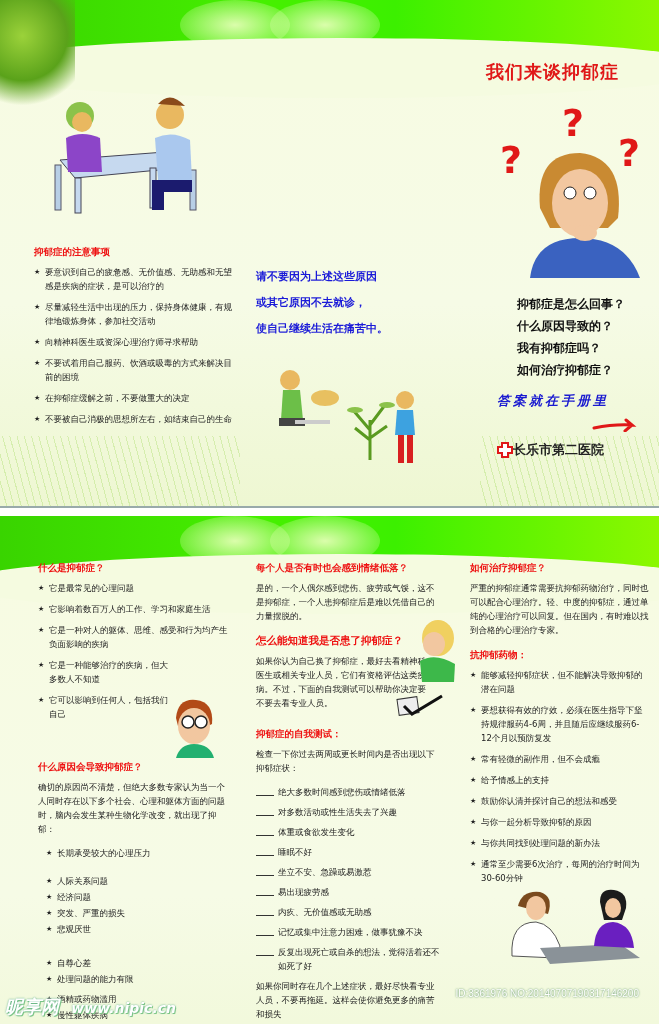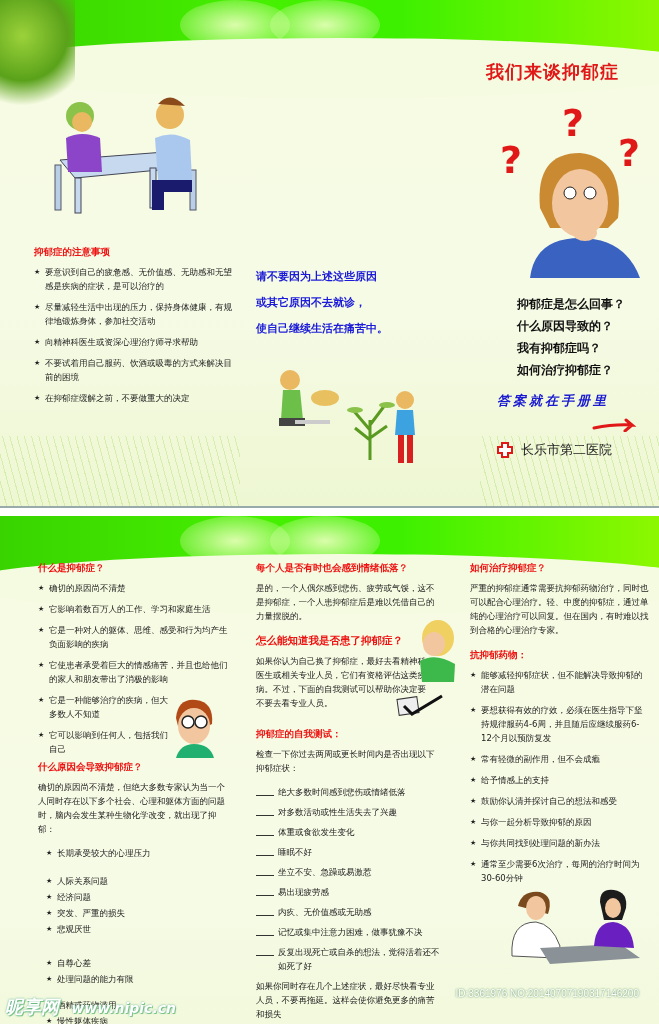--- a/index.html
+++ b/index.html
@@ -35,22 +35,22 @@
   p.body { margin-bottom: 10px; }
 
   .blue-note { color: #1a1ad8; font-weight: bold; font-size: 11px; line-height: 26px; }
 
   .title-main { position: absolute; left: 486px; top: 60px; color: #e01818; font-weight: bold;
                 font-size: 18px; letter-spacing: 1px; }
   .questions { position: absolute; left: 517px; top: 293px; font-size: 12px; font-weight: bold; line-height: 22px; color: #111; }
   .answer { position: absolute; left: 497px; top: 392px; color: #1a1ad0; font-size: 13px; font-weight: bold;
             font-style: italic; font-family: "DejaVu Serif", serif; letter-spacing: 3px; }
   .arrow { position: absolute; left: 592px; top: 418px; width: 46px; height: 14px; }
-  .hospital { position: absolute; left: 497px; top: 441px; display: flex; align-items: center; gap: 8px;
-              font-size: 13px; font-weight: normal; color: #222; }
+  .hospital { position: absolute; left: 497px; top: 441px; display: flex; align-items: center; 
+              font-size: 13px; font-weight: bold; color: #222; }
   .cross { width: 16px; height: 16px; position: relative; }
 
   .illus { position: absolute; }
   .watermark { position: absolute; left: 5px; top: 995px; font-size: 18px; font-weight: bold; color: #fff;
                text-shadow: 0 0 2px #5a8, 1px 1px 0 #8c8; font-style: italic; }
   .watermark .url { font-size: 14px; margin-left: 6px; }
   .idline { position: absolute; right: 20px; top: 999px; font-size: 10px; color: #fff; font-family: "Liberation Sans", sans-serif;
             text-shadow: 0 0 2px #374; }
   .landscape { position: absolute; left: 300px; bottom: 0; width: 359px; height: 50px;
                background: linear-gradient(180deg, rgba(120,200,60,0) 0%, #7cc83a 50%, #4a9a28 100%);
@@ -88,20 +88,21 @@
   </svg>
 
   <div class="col" style="left:34px;top:244px;width:200px;">
     <div class="h-red">抑郁症的注意事项</div>
     <ul class="star">
       <li>要意识到自己的疲惫感、无价值感、无助感和无望感是疾病的症状，是可以治疗的</li>
       <li>尽量减轻生活中出现的压力，保持身体健康，有规律地锻炼身体，参加社交活动</li>
       <li>向精神科医生或资深心理治疗师寻求帮助</li>
       <li>不要试着用自己服药、饮酒或吸毒的方式来解决目前的困境</li>
       <li>在抑郁症缓解之前，不要做重大的决定</li>
+      <li>不要被自己消极的思想所左右，如结束自己的生命</li>
     </ul>
   </div>
 
 
   <div class="col blue-note" style="left:256px;top:264px;width:200px;">
     <div>请不要因为上述这些原因</div>
     <div>或其它原因不去就诊，</div>
     <div>使自己继续生活在痛苦中。</div>
   </div>
 
@@ -159,24 +160,23 @@
     <div class="glow" style="left:180px;"></div>
     <div class="glow" style="left:270px;"></div>
     <div class="wave"></div>
   </div>
   <div class="footer-band"></div>
   <div class="landscape"></div>
 
   <div class="col" style="left:38px;top:44px;width:190px;">
     <div class="h-red">什么是抑郁症？</div>
     <ul class="star">
-      <li>确切的原因尚不清楚</li>
+      <li>它是最常见的心理问题</li>
       <li>它影响着数百万人的工作、学习和家庭生活</li>
       <li>它是一种对人的躯体、思维、感受和行为均产生负面影响的疾病</li>
-      <li>它使患者承受着巨大的情感痛苦，并且也给他们的家人和朋友带出了消极的影响</li>
       <li style="width:130px;">它是一种能够治疗的疾病，但大多数人不知道</li>
       <li style="width:130px;">它可以影响到任何人，包括我们自己</li>
     </ul>
   </div>
 
   <svg class="illus" style="left:168px;top:180px;" width="50" height="62" viewBox="0 0 50 62">
     <path d="M8,22 Q10,2 28,4 Q46,6 44,28 L40,30 L10,30 Z" fill="#b24a18"></path>
     <ellipse cx="26" cy="30" rx="16" ry="18" fill="#f2c7a0"></ellipse>
     <circle cx="20" cy="26" r="6" fill="#fff" stroke="#222" stroke-width="1.5"></circle>
     <circle cx="33" cy="26" r="6" fill="#fff" stroke="#222" stroke-width="1.5"></circle>
@@ -186,21 +186,21 @@
   <div class="col" style="left:38px;top:243px;width:192px;">
     <div class="h-red">什么原因会导致抑郁症？</div>
     <p class="body">确切的原因尚不清楚，但绝大多数专家认为当一个人同时存在以下多个社会、心理和躯体方面的问题时，脑内会发生某种生物化学改变，就出现了抑郁：</p>
     <ul class="star" style="margin-left:8px;">
       <li style="margin-bottom:14px;">长期承受较大的心理压力</li>
       <li style="margin-bottom:2px;">人际关系问题</li>
       <li style="margin-bottom:2px;">经济问题</li>
       <li style="margin-bottom:2px;">突发、严重的损失</li>
       <li style="margin-bottom:20px;">悲观厌世</li>
       <li style="margin-bottom:2px;">自尊心差</li>
-      <li style="margin-bottom:12px;">处理问题的能力有限</li>
+      <li style="margin-bottom:6px;">处理问题的能力有限</li>
       <li style="margin-bottom:2px;">酒精或药物滥用</li>
       <li style="margin-bottom:2px;">慢性躯体疾病</li>
       <li style="margin-bottom:2px;">抑郁症家族史</li>
     </ul>
   </div>
 
   <div class="col" style="left:256px;top:44px;width:185px;">
     <div class="h-red">每个人是否有时也会感到情绪低落？</div>
     <p class="body">是的，一个人偶尔感到悲伤、疲劳或气馁，这不是抑郁症，一个人患抑郁症后是难以凭借自己的力量摆脱的。</p>
     <div class="h-red big">怎么能知道我是否患了抑郁症？</div>

